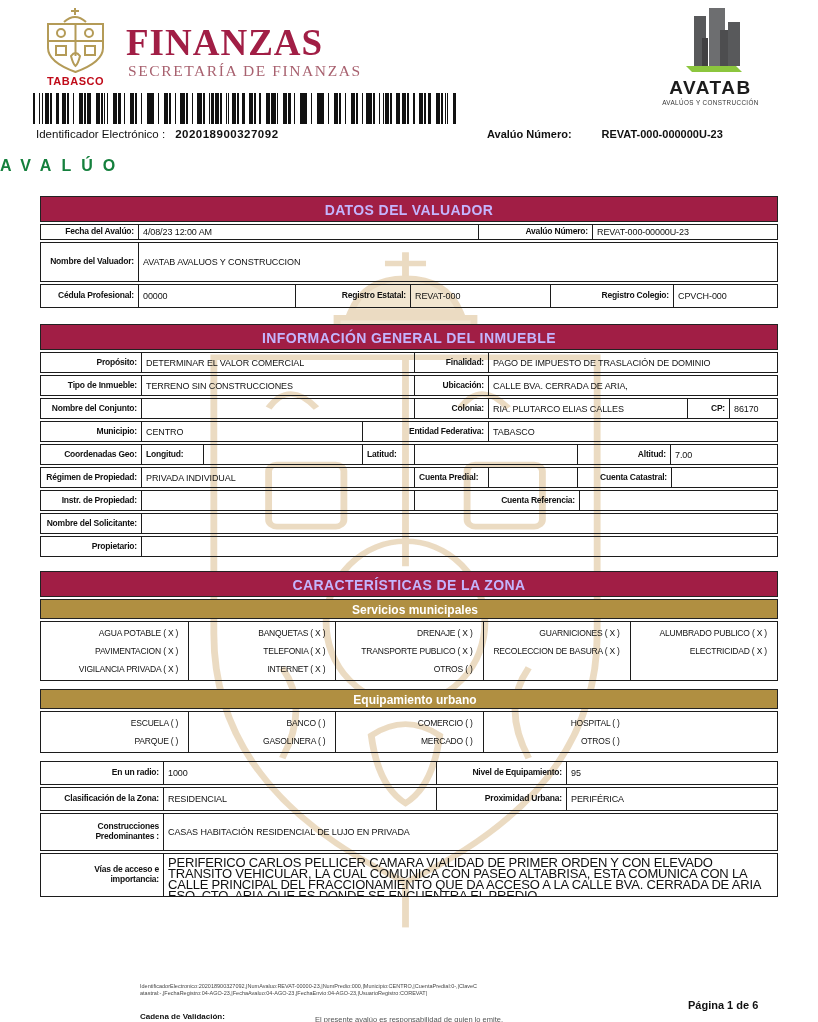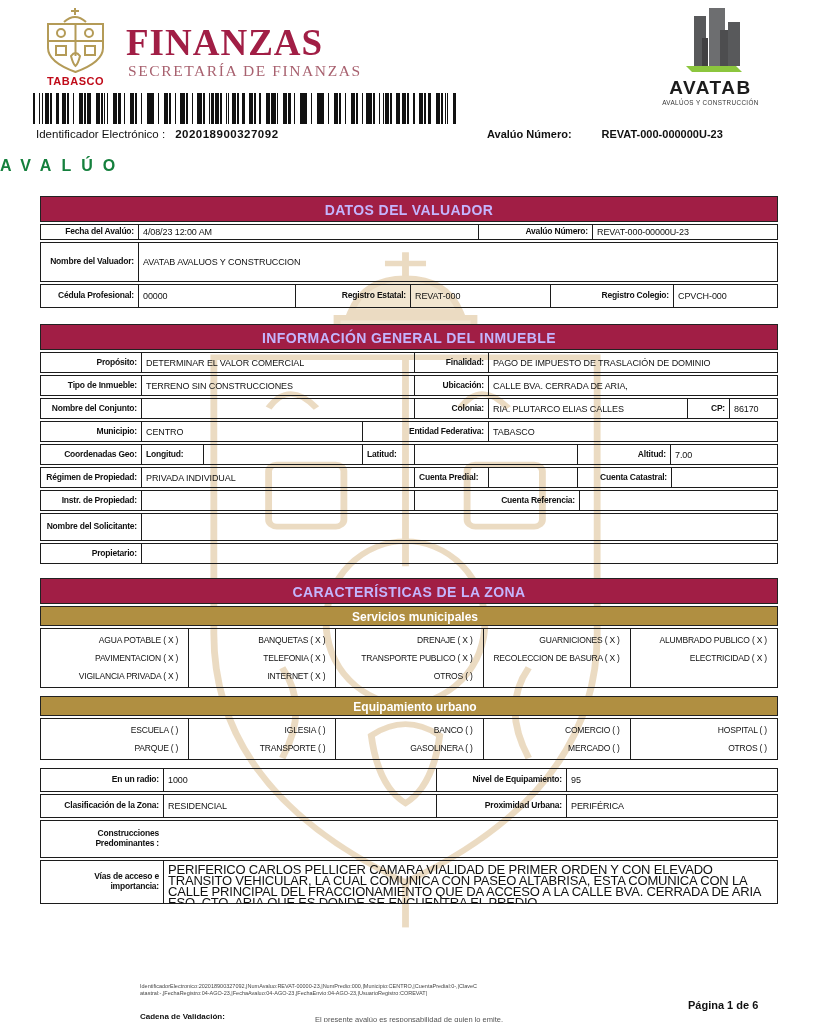--- a/index.html
+++ b/index.html
@@ -197,21 +197,21 @@
         <div class="cell val" style="width:89px"></div>
         <div class="cell lbl" style="width:94px">Cuenta Catastral:</div>
         <div class="cell val grow"></div>
       </div>
       <div class="row" style="height:21px">
         <div class="cell lbl" style="width:100px">Instr. de Propiedad:</div>
         <div class="cell val" style="width:273px"></div>
         <div class="cell lbl" style="width:165px">Cuenta Referencia:</div>
         <div class="cell val grow"></div>
       </div>
-      <div class="row" style="height:28px">
+      <div class="row" style="height:21px">
         <div class="cell lbl" style="width:100px">Nombre del Solicitante:</div>
         <div class="cell val grow"></div>
       </div>
       <div class="row" style="height:21px">
         <div class="cell lbl" style="width:100px">Propietario:</div>
         <div class="cell val grow"></div>
       </div>
     </div>
 
     <div class="tbl mt14">
@@ -245,24 +245,20 @@
         </div>
       </div>
     </div>
 
     <div class="tbl mt8">
       <div class="sub-hdr">Equipamiento urbano</div>
       <div class="grid5">
         <div class="gcol">
           <div class="gcell">ESCUELA (  )</div>
           <div class="gcell">PARQUE (  )</div>
-        </div>
-        <div class="gcol">
-          <div class="gcell">IGLESIA (  )</div>
-          <div class="gcell">TRANSPORTE (  )</div>
         </div>
         <div class="gcol">
           <div class="gcell">BANCO (  )</div>
           <div class="gcell">GASOLINERA (  )</div>
         </div>
         <div class="gcol">
           <div class="gcell">COMERCIO (  )</div>
           <div class="gcell">MERCADO (  )</div>
         </div>
         <div class="gcol">
@@ -280,20 +276,21 @@
         <div class="cell val grow">95</div>
       </div>
       <div class="row" style="height:24px">
         <div class="cell lbl" style="width:122px">Clasificación de la Zona:</div>
         <div class="cell val" style="width:273px">RESIDENCIAL</div>
         <div class="cell lbl" style="width:130px">Proximidad Urbana:</div>
         <div class="cell val grow">PERIFÉRICA</div>
       </div>
       <div class="row" style="height:38px">
         <div class="cell lbl" style="width:122px">Construcciones Predominantes :</div>
+        <div class="cell val grow">CASAS HABITACIÓN RESIDENCIAL DE LUJO EN PRIVADA</div>
       </div>
       <div class="row" style="height:44px">
         <div class="cell lbl" style="width:122px">Vías de acceso e importancia:</div>
         <div class="cell val grow small-val top-align">PERIFERICO CARLOS PELLICER CAMARA VIALIDAD DE PRIMER ORDEN Y CON ELEVADO TRANSITO VEHICULAR, LA CUAL COMUNICA CON PASEO ALTABRISA, ESTA COMUNICA CON LA CALLE PRINCIPAL DEL FRACCIONAMIENTO QUE DA ACCESO A LA CALLE BVA. CERRADA DE ARIA ESQ. CTO. ARIA,QUE ES DONDE SE ENCUENTRA EL PREDIO.</div>
       </div>
     </div>
   </div>
 
   <div class="cadena-label">Cadena de Validación:</div>
   <div class="cadena-text">IdentificadorElectronico:202018900327092,|NumAvaluo:REVAT-00000-23,|NumPredio:000,|Municipio:CENTRO,|CuentaPredial:0-,|ClaveCatastral:-,|FechaRegistro:04-AGO-23,|FechaAvaluo:04-AGO-23,|FechaEnvio:04-AGO-23,|UsuarioRegistro:COREVAT|</div>

